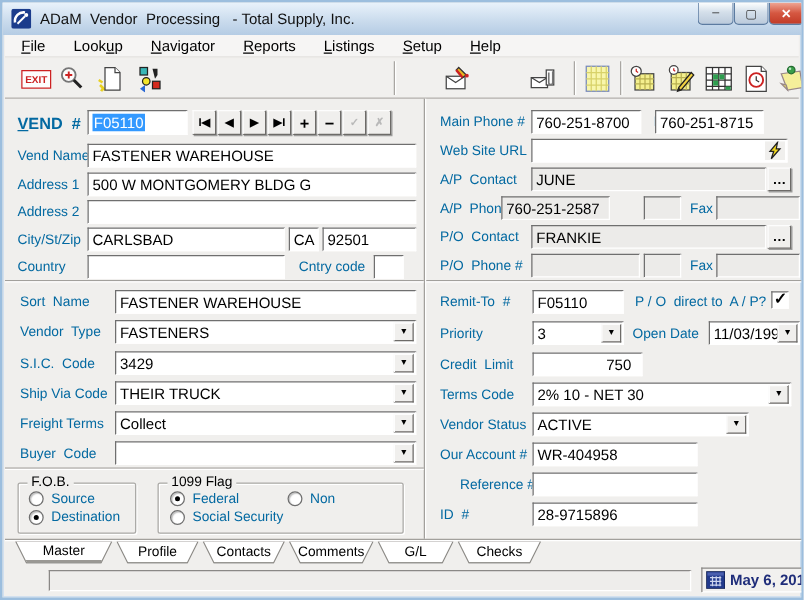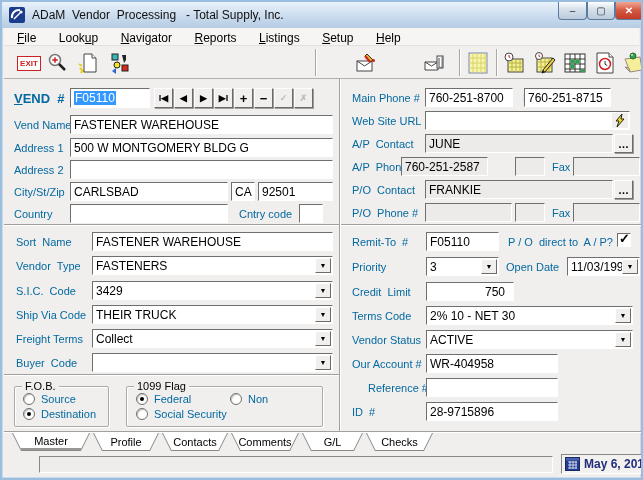--- a/index.html
+++ b/index.html
@@ -323,21 +323,21 @@
   <span class="lbl" style="left:504px;top:259px;">Open Date</span>
   <div class="fld dd" style="left:565px;top:255px;width:73px;padding-right:18px;"><span>11/03/1998</span><span class="ddbtn"></span></div>
 
   <span class="lbl" style="left:350px;top:284px;">Credit  Limit</span>
   <div class="fld rt" style="left:424px;top:280px;width:88px;"><span>750</span></div>
 
   <span class="lbl" style="left:350px;top:308px;">Terms Code</span>
   <div class="fld dd" style="left:424px;top:304px;width:207px;"><span>2% 10 - NET 30</span><span class="ddbtn"></span></div>
 
   <span class="lbl" style="left:350px;top:332px;">Vendor Status</span>
-  <div class="fld dd" style="left:424px;top:328px;width:207px;"><span>ACTIVE</span><span class="ddbtn"></span></div>
+  <div class="fld dd" style="left:424px;top:328px;width:173px;"><span>ACTIVE</span><span class="ddbtn"></span></div>
 
   <span class="lbl" style="left:350px;top:356px;">Our Account #</span>
   <div class="fld" style="left:424px;top:352px;width:132px;"><span>WR-404958</span></div>
 
   <span class="lbl" style="left:350px;top:380px;padding-left:16px;">Reference #</span>
   <div class="fld" style="left:424px;top:376px;width:132px;"><span></span></div>
 
   <span class="lbl" style="left:350px;top:404px;">ID  #</span>
   <div class="fld" style="left:424px;top:400px;width:132px;"><span>28-9715896</span></div>
 

